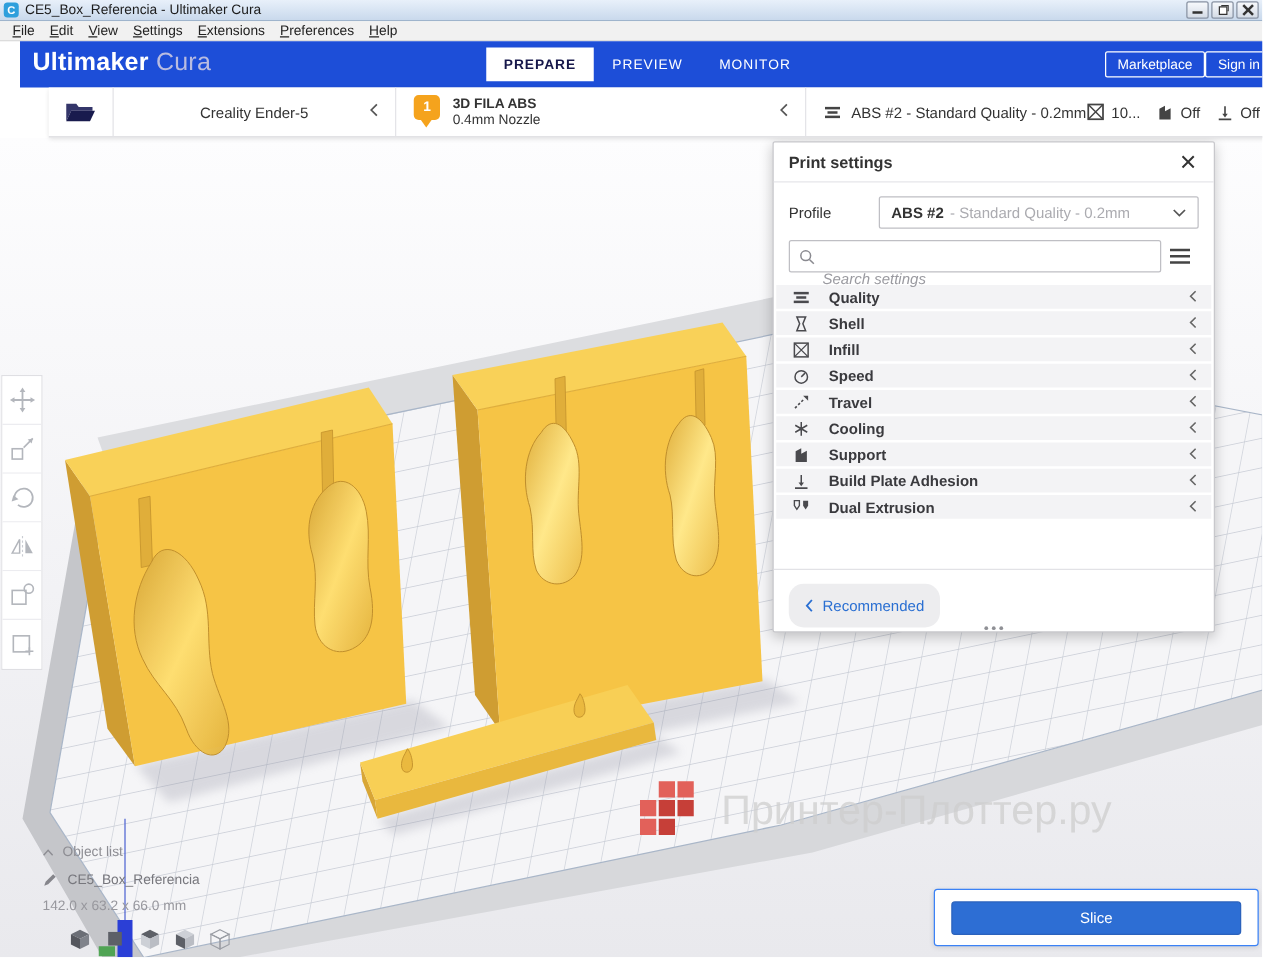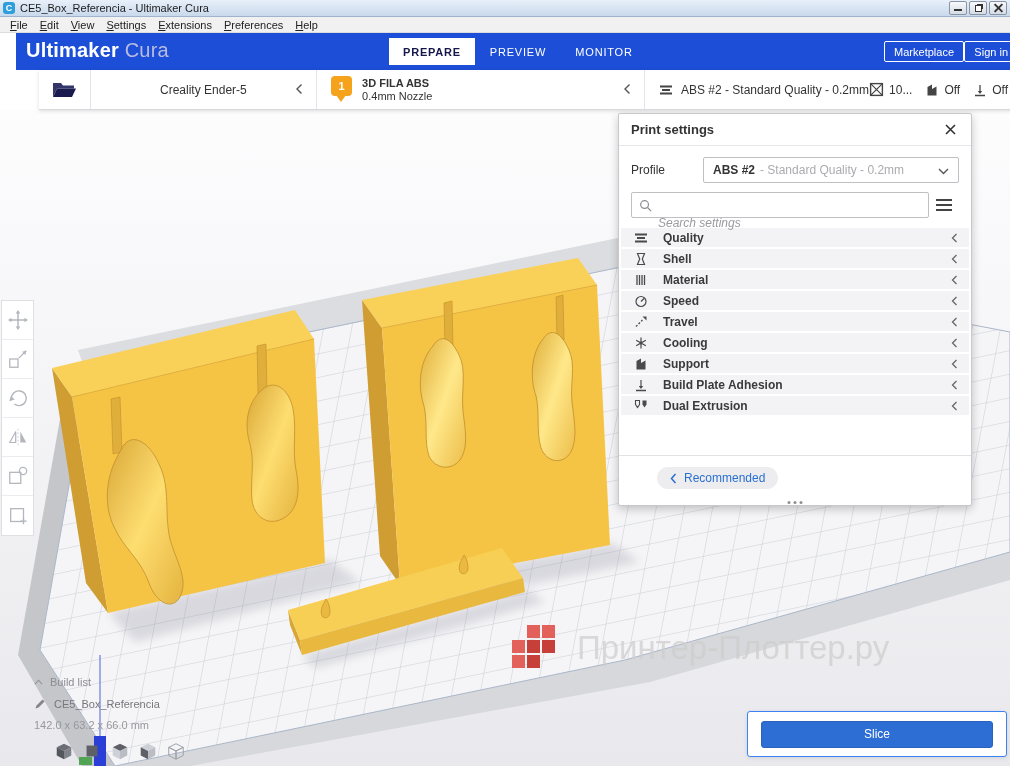--- a/index.html
+++ b/index.html
@@ -127,23 +127,23 @@
   .hamburger { width:30px; height:26px; display:flex; flex-direction:column; gap:3px;
     align-items:center; justify-content:center; cursor:pointer; }
   .hamburger i { width:16px; height:2px; background:#444; }
   .cats { margin:10px 2px 0 2px; }
   .cat-row { height:19px; margin-bottom:2px; background:#f3f3f5; display:flex; align-items:center;
     padding:0 11px 0 13px; cursor:pointer; }
   .cat-icon { width:20px; display:flex; align-items:center; }
   .cat-lbl { font-size:12px; font-weight:bold; color:#3a3a3e; margin-left:9px; }
   .cat-chev { margin-left:auto; }
   .panel-foot { position:absolute; left:0; right:0; bottom:0; height:50px; border-top:1px solid #e2e2e6; }
-  .rec-btn { position:absolute; left:12px; top:11px; height:22px; display:inline-flex; align-items:center;
+  .rec-btn { position:absolute; left:12px; top:11px; height:35px; display:inline-flex; align-items:center;
     gap:7px; background:#ededef; border:none; border-radius:12px; padding:0 13px;
-    color:#2a6fd2; font-size:12px; cursor:pointer; font-family:"Liberation Sans",sans-serif;margin-left:26px; }
+    color:#2a6fd2; font-size:12px; cursor:pointer; font-family:"Liberation Sans",sans-serif; }
   .drag-dots { position:absolute; left:50%; bottom:1px; transform:translateX(-50%); display:flex; gap:3px; cursor:row-resize; }
   .drag-dots i { width:3px; height:3px; border-radius:50%; background:#8f9095; }
 </style>
 </head>
 <body>
 
 <div class="app">
 
   <div class="titlebar">
     <div class="cura-logo">C</div>
@@ -380,21 +380,21 @@
           <path d="M18 14 v7 M14.5 17.5 h7" stroke="#b3b6bc" stroke-width="1.4"></path>
         </svg>
       </div>
     </div>
 
     <div class="objinfo">
       <div class="row">
         <svg width="9" height="6" viewBox="0 0 10 6">
           <polyline points="1,5.5 5,1 9,5.5" fill="none" stroke="#8d8d93" stroke-width="1.2"></polyline>
         </svg>
-        <span class="lbl">Build list</span>
+        <span class="lbl">Object list</span>
       </div>
       <div class="row">
         <svg width="13" height="13" viewBox="0 0 14 14">
           <path d="M1.5 12.5 l1.2-3.4 L9.2 2.6 l2.2 2.2 -6.5 6.5 Z" fill="#85858b"></path>
         </svg>
         <span class="nm">CE5_Box_Referencia</span>
       </div>
       <div class="row">
         <span class="dims">142.0 x 63.2 x 66.0 mm</span>
       </div>
@@ -514,24 +514,25 @@
               </svg>
             </span>
           <span class="cat-lbl">Shell</span>
           <span class="cat-chev"><svg width="7" height="10" viewBox="0 0 7 10">
                 <polyline points="5.5,1 1.5,5 5.5,9" fill="none" stroke="#666" stroke-width="1.3"></polyline>
               </svg></span>
         </div>
         <div class="cat-row">
           <span class="cat-icon">
               <svg width="14" height="14" viewBox="0 0 14 14">
-                <path d="M3 2 V12 M5.5 2 V12 M8 2 V12 M10.5 2 V12" stroke="#4a4a4e" stroke-width="1.3"></path>
-              </svg>
-            </span>
-          <span class="cat-lbl">Material</span>
+                <rect x="1.5" y="1.5" width="11" height="11" fill="none" stroke="#4a4a4e" stroke-width="1.2"></rect>
+                <path d="M1.5 1.5 L12.5 12.5 M12.5 1.5 L1.5 12.5" stroke="#4a4a4e" stroke-width="1"></path>
+              </svg>
+            </span>
+          <span class="cat-lbl">Infill</span>
           <span class="cat-chev"><svg width="7" height="10" viewBox="0 0 7 10">
                 <polyline points="5.5,1 1.5,5 5.5,9" fill="none" stroke="#666" stroke-width="1.3"></polyline>
               </svg></span>
         </div>
         <div class="cat-row">
           <span class="cat-icon">
               <svg width="14" height="14" viewBox="0 0 14 14">
                 <circle cx="7" cy="7.5" r="5" fill="none" stroke="#4a4a4e" stroke-width="1.2"></circle>
                 <line x1="7" y1="7.5" x2="10" y2="4.5" stroke="#4a4a4e" stroke-width="1.2"></line>
               </svg>

